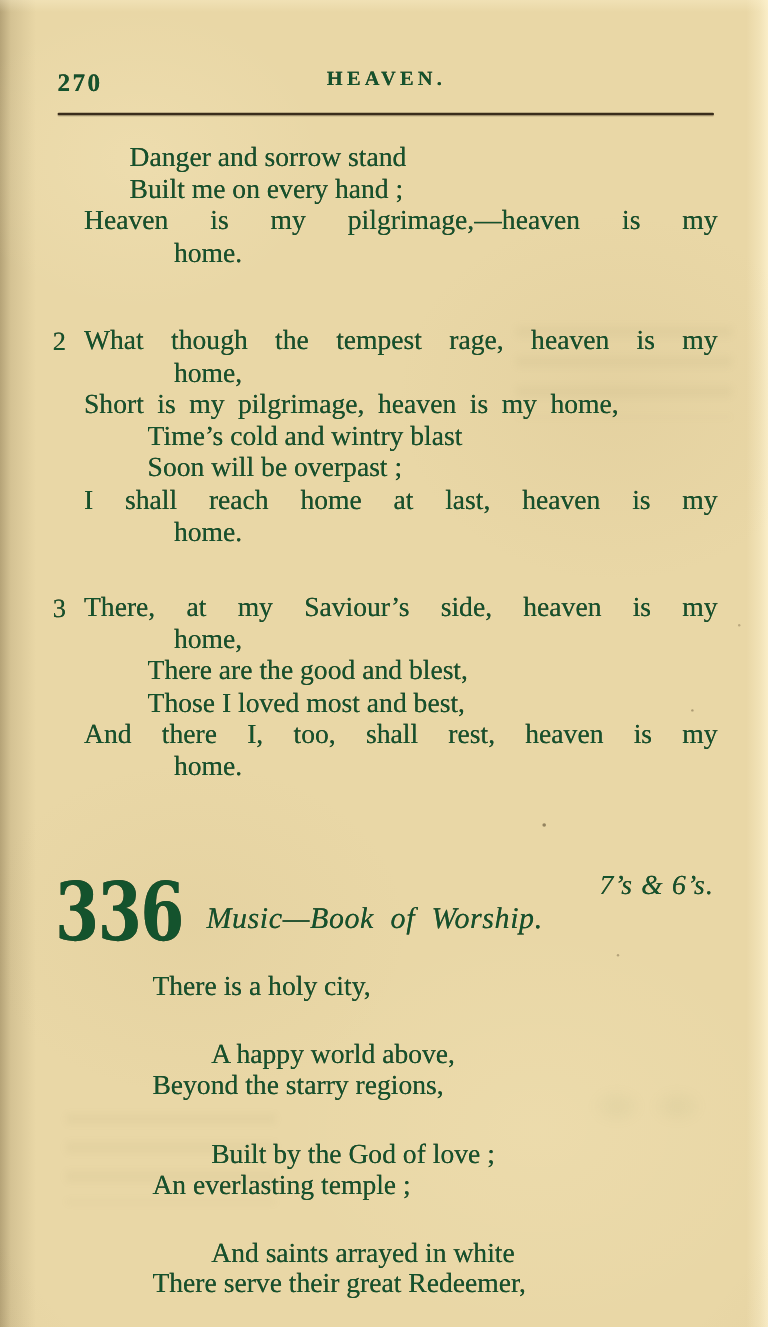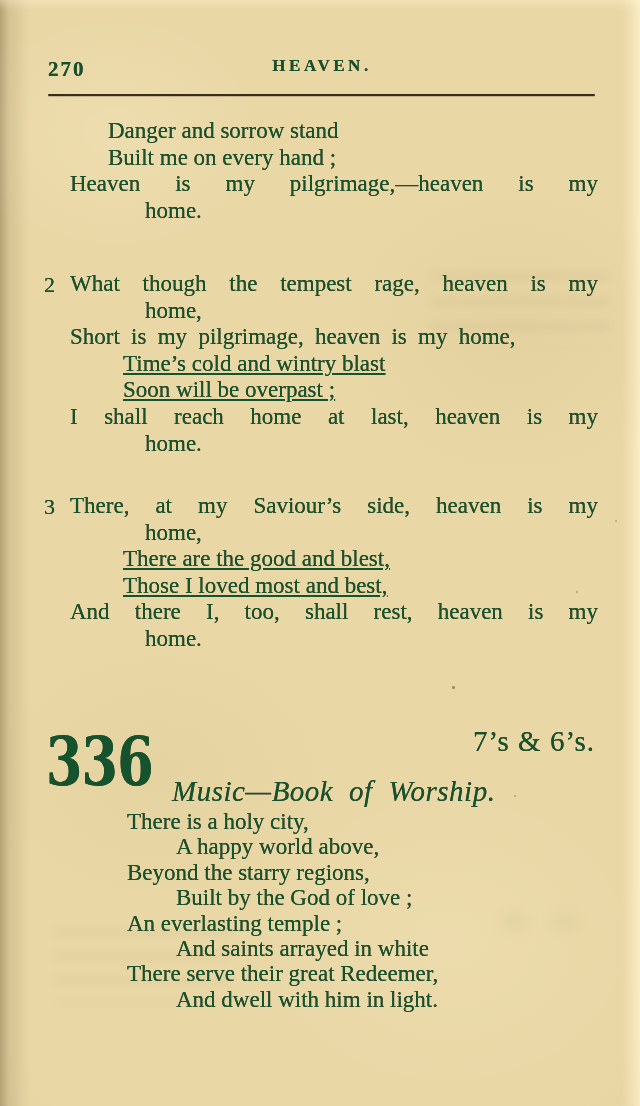--- a/index.html
+++ b/index.html
@@ -42,32 +42,32 @@
   
   .stanza{position:absolute;left:70px;width:528px;font-size:23px;line-height:26.6px;z-index:4;}
   .s1{top:118px;}
   .s2{top:271px;}
   .s3{top:493px;}
   .s4{top:809px;line-height:25.4px;}
   .line{position:relative;white-space:nowrap;}
   .line.j{white-space:normal;text-align:justify;text-align-last:justify;-moz-text-align-last:justify;}
   .line.w{word-spacing:.24em;}
   .ind1{padding-left:38px;}
-  .ind2{padding-left:53px;text-decoration:underline;}
+  .ind2{padding-left:53px;}
   .cont{padding-left:75px;}
   .inda{padding-left:57px;}
-  .indb{padding-left:106px;}
+  .indb{padding-left:106px;margin-top:32px;}
   .vnum{position:absolute;left:-26px;top:1px;font-size:22px;}
 
   
   .hymn-no{position:absolute;left:46px;top:727px;font-size:57px;line-height:1;font-weight:bold;
     font-family:"DejaVu Serif","Liberation Serif",serif;letter-spacing:-1px;
     transform:scale(.92,1.18);transform-origin:left top;z-index:4;}
-  .meter{position:absolute;right:45px;top:725px;font-size:29px;letter-spacing:1px;z-index:4;}
-  .tune{position:absolute;left:172px;top:775px;font-size:29px;font-style:italic;word-spacing:.28em;letter-spacing:.5px;z-index:4;}
+  .meter{position:absolute;right:45px;top:725px;font-size:23px;font-style:italic;letter-spacing:1px;z-index:4;}
+  .tune{position:absolute;left:172px;top:752px;font-size:25px;font-style:italic;word-spacing:.28em;letter-spacing:.5px;z-index:4;}
 
   
   .ghost{position:absolute;z-index:1;filter:blur(3px);pointer-events:none;}
   .g1{left:430px;top:272px;width:180px;height:76px;opacity:.5;
     background:repeating-linear-gradient(180deg, rgba(150,140,92,.14) 0 9px, rgba(150,140,92,0) 9px 25px);}
   .g2{left:55px;top:928px;width:175px;height:75px;opacity:.5;
     background:repeating-linear-gradient(180deg, rgba(150,140,92,.13) 0 9px, rgba(150,140,92,0) 9px 24px);}
   .g3{left:478px;top:898px;width:120px;height:48px;opacity:.55;border-radius:10px;
     background:radial-gradient(30px 22px at 30% 50%, rgba(156,160,110,.22), rgba(156,160,110,0) 75%),
                radial-gradient(30px 22px at 72% 50%, rgba(156,160,110,.22), rgba(156,160,110,0) 75%);}

